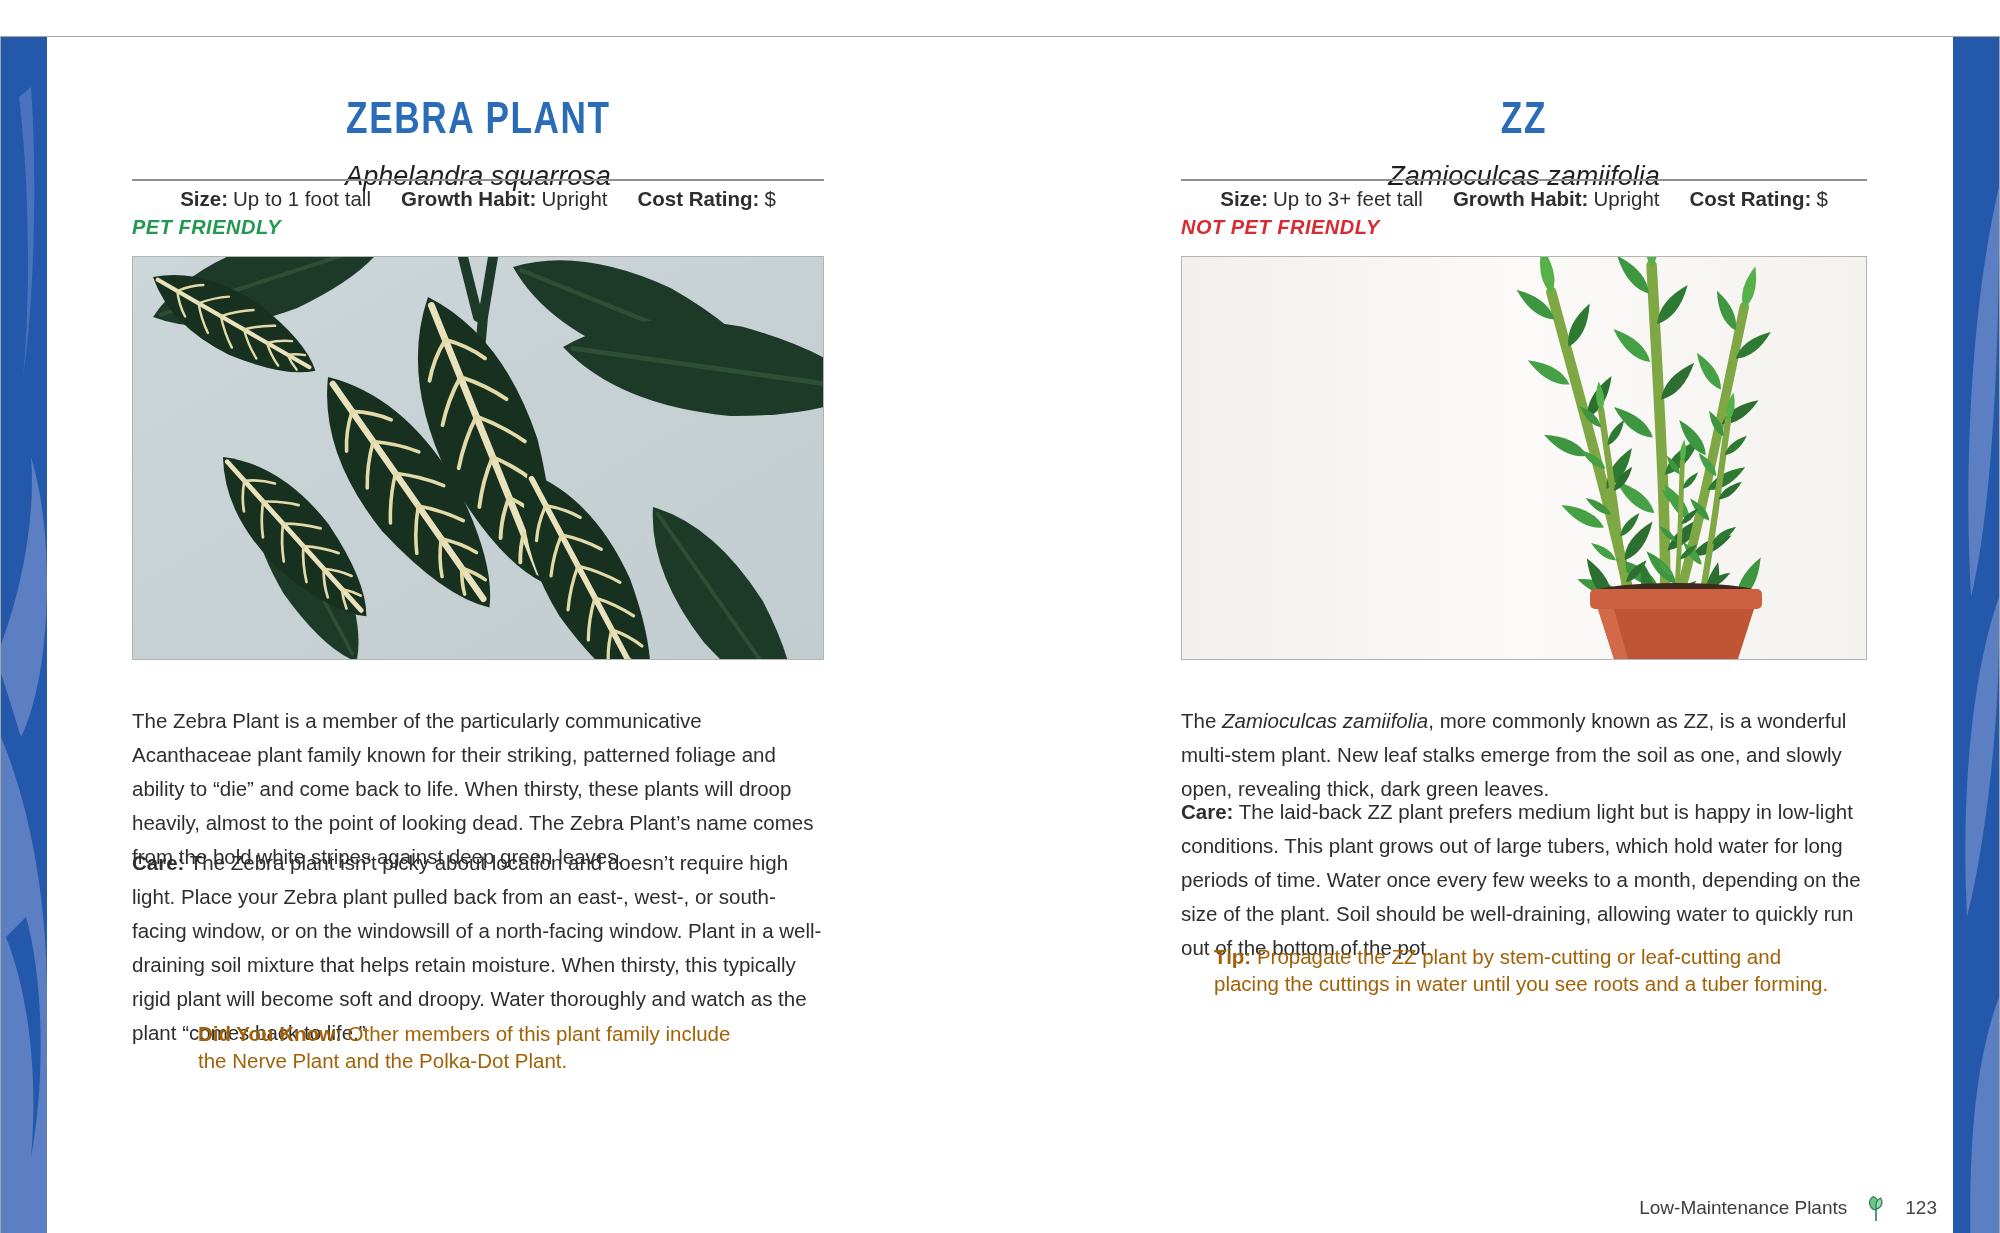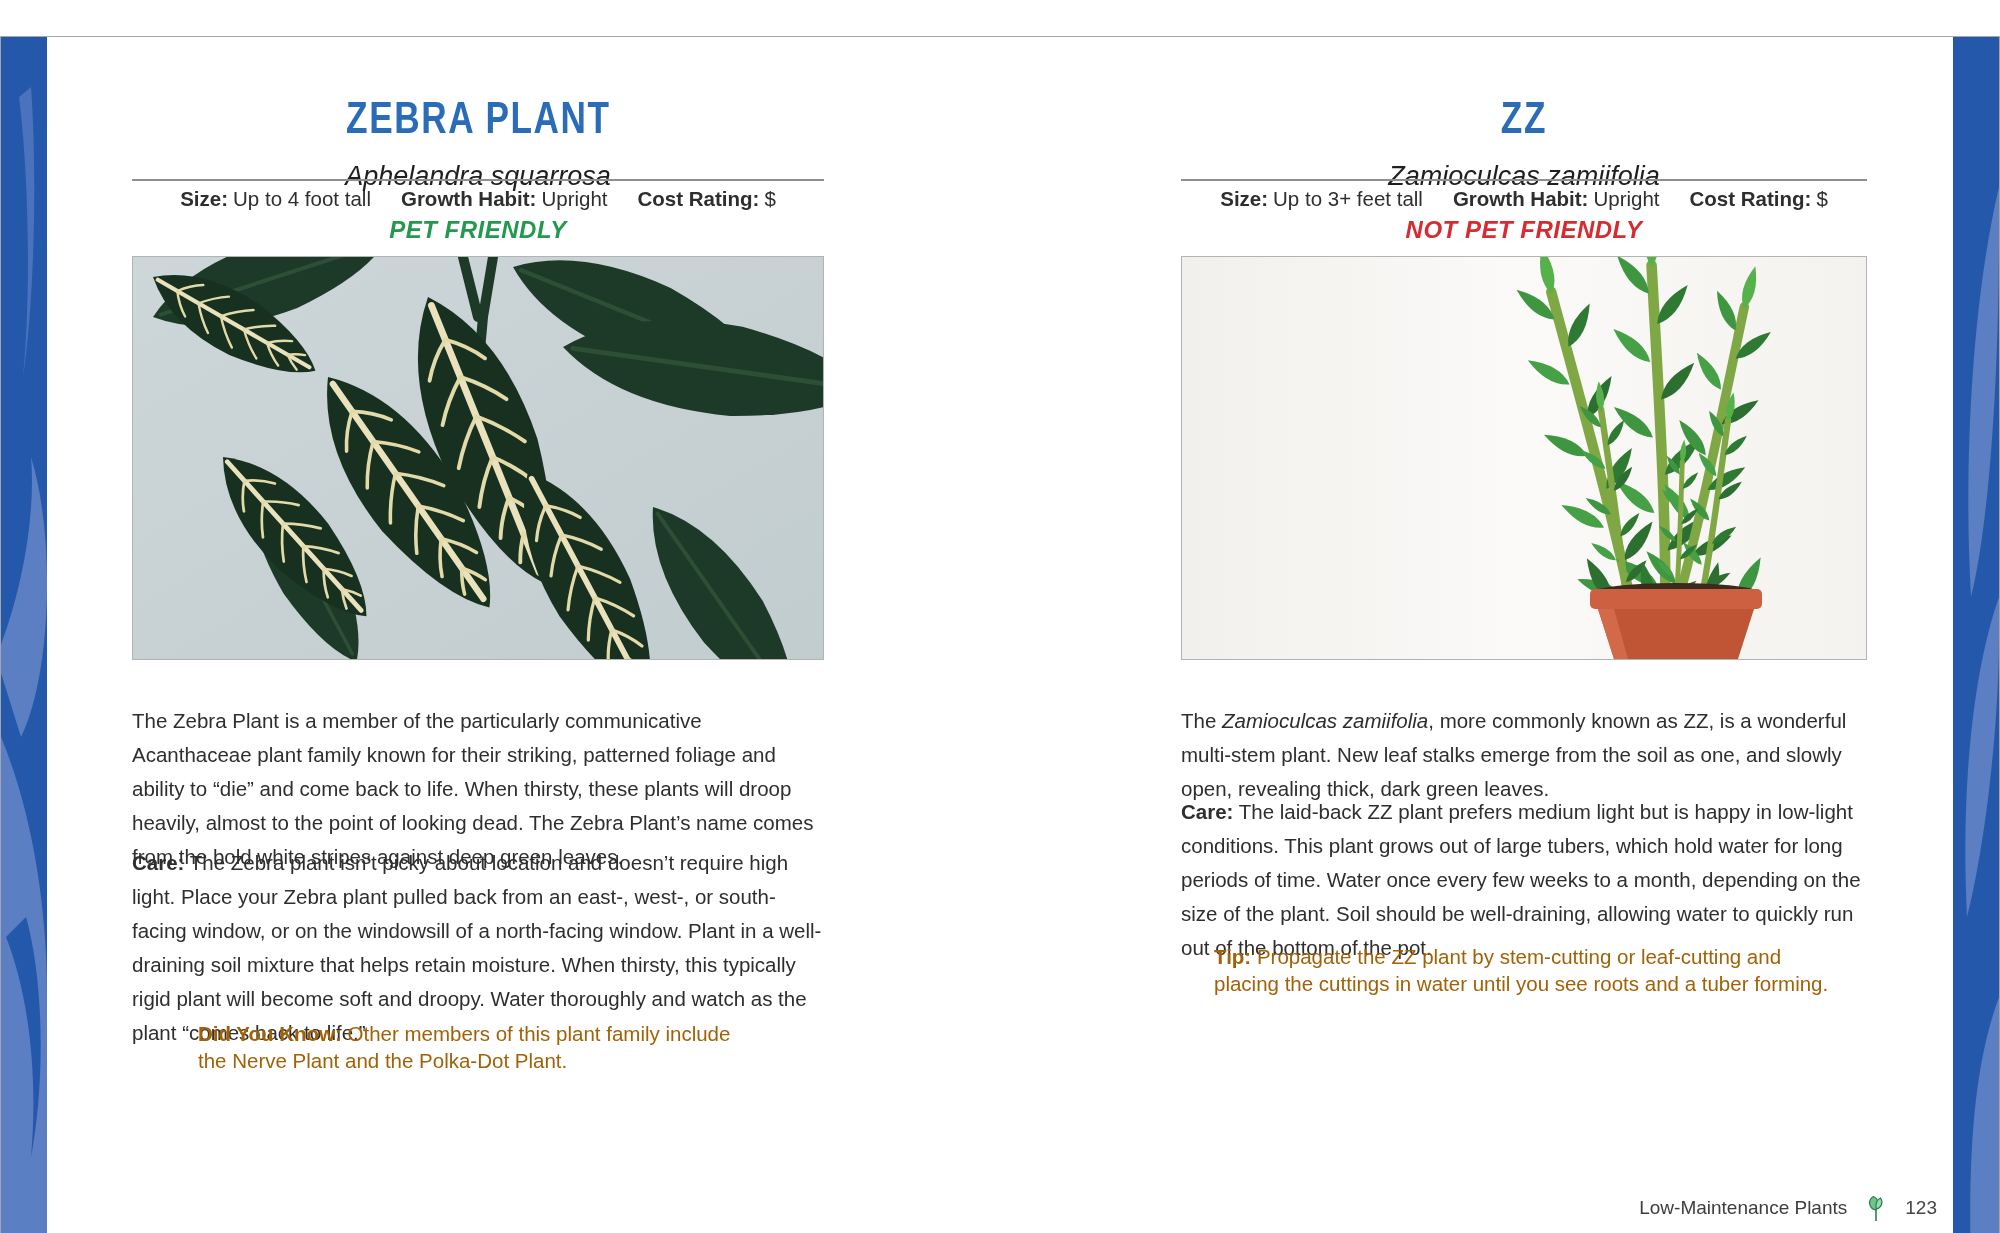--- a/index.html
+++ b/index.html
@@ -23,22 +23,22 @@
     position:absolute; width:100%; text-align:center; top:124px;
     font-style:italic; font-size:27px; color:#1f1f1f;
   }
   .rule{position:absolute; top:142px; left:0; width:100%; height:2px; background:#8f8f8f;}
   .meta{
     position:absolute; top:150px; width:100%; display:flex; justify-content:center;
     gap:30px; font-size:20.5px; white-space:nowrap;
   }
   .meta b{font-weight:700; margin-right:5px;}
   .badge{
-    position:absolute; top:179px; width:100%; text-align:center;
-    font-size:24px; font-weight:700; font-style:italic; letter-spacing:.5px;
+    position:absolute; top:179px; width:100%; 
+    font-size:20px; font-weight:700; font-style:italic; letter-spacing:.5px;
   }
   .badge.ok{color:#23994f;} .badge.no{color:#d62b30;}
 
   .photo{
     position:absolute; top:219px; left:0; width:100%; height:404px;
     border:1px solid #b3b3b3; box-sizing:border-box; overflow:hidden;
   }
   .photo svg{display:block;}
 
   .body-text{position:absolute; left:0; width:100%; font-size:20.5px; line-height:34px;}
@@ -83,21 +83,21 @@
       <path d="M46,560 C18,640 8,760 14,880 C34,800 46,680 46,600 Z" fill="#5c7ec2"></path>
       <path d="M46,960 C24,1020 14,1100 18,1233 L46,1233 Z" fill="#5c7ec2"></path>
     </svg>
   </div>
 
   <div class="col left">
     <div class="plant-title"><span class="condense">ZEBRA PLANT</span></div>
     <div class="species">Aphelandra squarrosa</div>
     <div class="rule"></div>
     <div class="meta">
-      <span><b>Size:</b><span>Up to 4 foot tall</span></span>
+      <span><b>Size:</b><span>Up to 1 foot tall</span></span>
       <span><b>Growth Habit:</b><span>Upright</span></span>
       <span><b>Cost Rating:</b><span>$</span></span>
     </div>
     <div class="badge ok">PET FRIENDLY</div>
 
     <div class="photo">
       <svg width="690" height="402" viewBox="0 0 690 402">
         <defs>
           <linearGradient id="zbg" x1="0" y1="0" x2="1" y2="1">
             <stop offset="0" stop-color="#cdd6d8"></stop>

